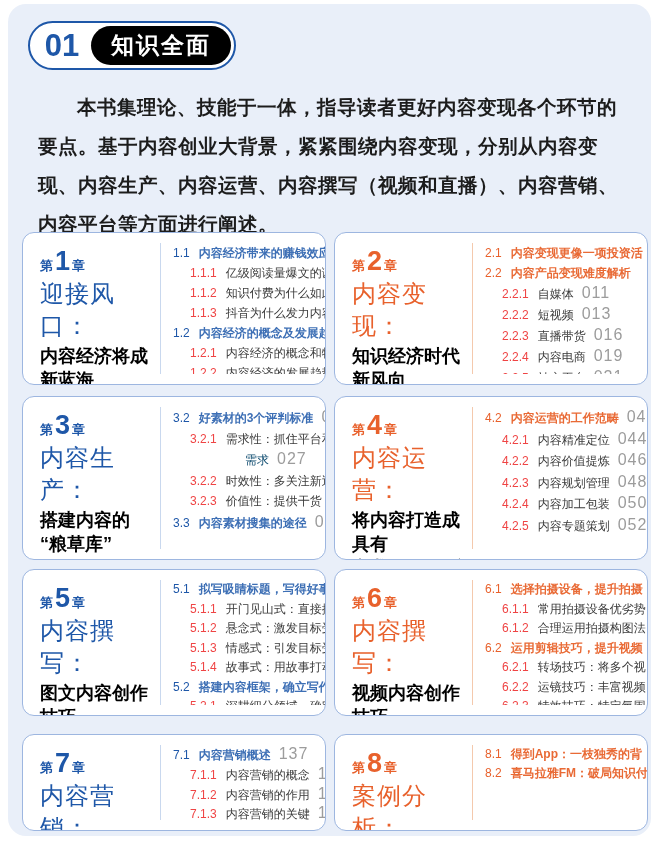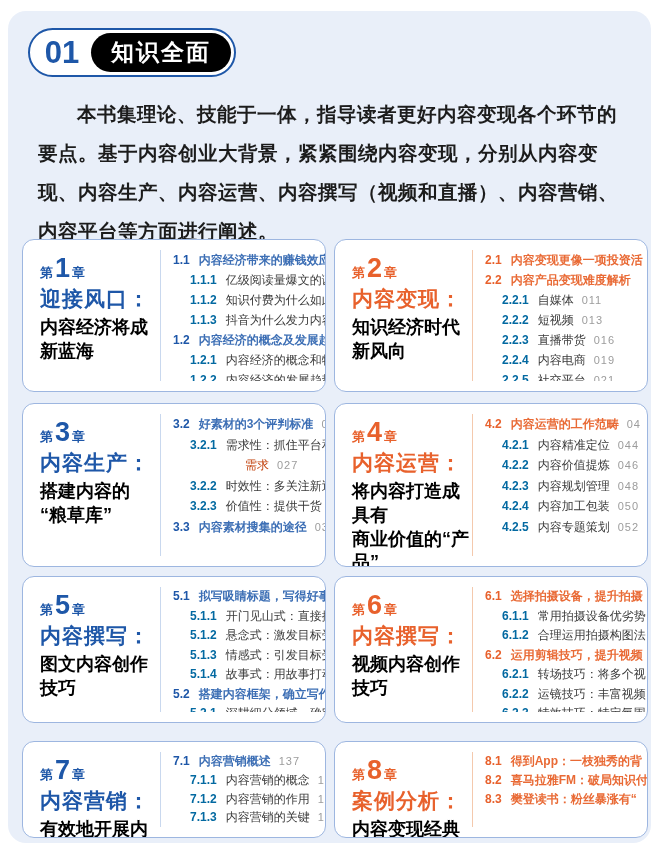--- a/index.html
+++ b/index.html
@@ -1,17 +1,17 @@
 <!DOCTYPE html>
 <html><head>
 <meta charset="utf-8">
 <style>
   * { margin:0; padding:0; box-sizing:border-box; }
   html,body { width:659px; height:860px; background:#ffffff; font-family:"Liberation Sans", sans-serif; }
-  .panel { position:absolute; left:8px; top:11px; width:643px; height:832px;
+  .panel { position:absolute; left:8px; top:4px; width:643px; height:832px;
            background:#E9EFF9; border-radius:18px; overflow:hidden; }
 
   
   .badge { position:absolute; left:20px; top:17px; display:inline-flex; align-items:center;
            height:49px; border:2.5px solid #1E57A8; border-radius:26px; background:#fff; padding:3px; }
   .badge-num { width:58px; text-align:center; font-size:31px; font-weight:800; color:#1E57A8; }
   .badge-pill { height:39px; background:#000000; border-radius:20px; color:#fff; font-size:23px;
                 font-weight:700; display:flex; align-items:center; padding:0 20px; letter-spacing:2px; }
 
   
@@ -20,37 +20,37 @@
 
   
   .card { position:absolute; background:#fff; border:1.5px solid #9DB6E0; border-radius:12px;
           display:flex; overflow:hidden; }
   .theme-blue   { --c:#1E57A8; --c1:#3D6FB5; --div:#C9D8EE; }
   .theme-orange { --c:#E8612C; --c1:#E96A35; --div:#F4C9AD; }
 
   .info { width:137px; flex:none; padding:13px 0 12px 17px; }
   .chnum { color:var(--c); font-weight:800; font-size:13px; }
   .chnum .big { font-size:27px; padding:0 2px; }
-  .chtitle { color:var(--c); font-size:21px; font-weight:700; margin-top:1px; letter-spacing:1px; }
+  .chtitle { color:var(--c); font-size:24px; font-weight:400; margin-top:1px; letter-spacing:1px; }
   .chsub { color:#000000; font-size:18px; font-weight:700; line-height:1.32; margin-top:3px; white-space:pre-line; }
 
   .toc { flex:1 1 auto; border-left:1px solid var(--div); margin:10px 0; padding:0 5px 0 12px; overflow:hidden; }
   .toc-line { display:flex; white-space:nowrap; align-items:baseline; line-height:20px; font-size:12px; }
   .r2 .toc-line { line-height:20.5px; }
   .r3 .toc-line { line-height:19.5px; }
   .r4 .toc-line { line-height:18.8px; }
-  .toc-line .num { flex:none; margin-right:9px; font-weight:700; }
+  .toc-line .num { flex:none; margin-right:9px; font-weight:400; }
   .l1 .num { color:var(--c); }
   .l1 .txt { color:var(--c1); font-weight:700; }
   .l2 { padding-left:17px; }
-  .l2 .num { color:#0369a1; }
+  .l2 .num { color:#ef4444; }
   .l2 .txt { color:#3A3A3A; }
   .lwrap { padding-left:72px; }
-  .lwrap .txt { color:#c2410c; }
-  .pg { color:#9C9C9C; font-size:11px; margin-left:8px; letter-spacing:1px; }
+  .lwrap .txt { color:#0c4a6e; }
+  .pg { color:#9C9C9C; font-size:16px; margin-left:8px; letter-spacing:1px; }
 </style>
 </head>
 <body>
 
 <div class="panel">
 
   <div class="badge">
     <div class="badge-num">01</div>
     <div class="badge-pill">知识全面</div>
   </div>
@@ -326,20 +326,16 @@
         </div>
         <div class="toc">
           <div class="toc-line l1">
             <span class="num">8.1</span>
             <span class="txt">得到App：一枝独秀的背</span>
           </div>
           <div class="toc-line l1">
             <span class="num">8.2</span>
             <span class="txt">喜马拉雅FM：破局知识付</span>
           </div>
-          <div class="toc-line l1">
-            <span class="num">8.3</span>
-            <span class="txt">樊登读书：粉丝暴涨有“</span>
-          </div>
         </div>
       </div>
     </div>
 </div>
 
 </body></html>

